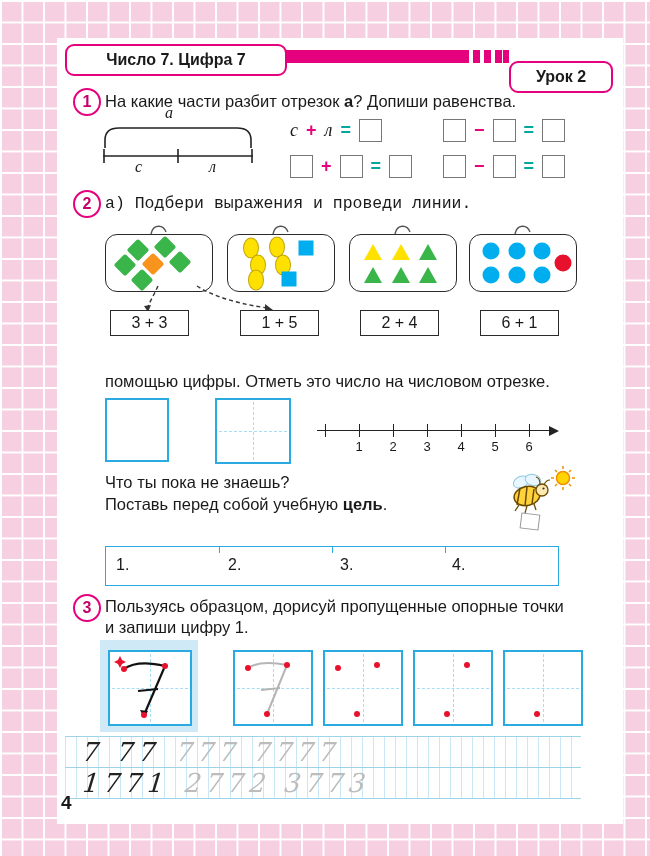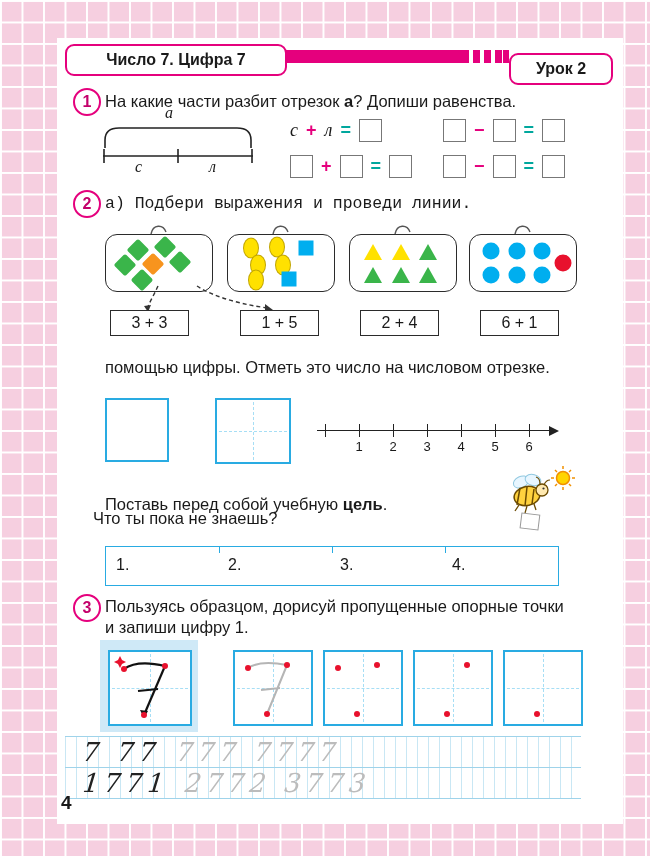--- a/index.html
+++ b/index.html
@@ -11,21 +11,21 @@
       linear-gradient(#ffffff 1.6px, transparent 1.6px),
       linear-gradient(90deg,#ffffff 1.6px, transparent 1.6px);
     background-size:21.5px 21.5px;
   }
   .page{position:absolute;left:57px;top:38px;width:566px;height:786px;background:#fff;}
 
   
   .hdr-box{position:absolute;background:#fff;border:2.5px solid #e5007d;border-radius:9px;
     display:flex;align-items:center;justify-content:center;font-weight:bold;font-size:16px;z-index:2;}
   .hdr-title{left:8px;top:6px;width:218px;height:28px;}
-  .hdr-lesson{left:452px;top:15px;width:100px;height:28px;}
+  .hdr-lesson{left:452px;top:23px;width:100px;height:28px;}
   .hdr-bar{position:absolute;left:190px;top:12px;width:262px;height:13px;background:#e5007d;z-index:1;}
   .hdr-bar-stripes{position:absolute;right:6px;top:0;width:34px;height:100%;
     background:repeating-linear-gradient(90deg,#fff 0 4px,transparent 4px 11px);}
 
   .task-circle{position:absolute;width:24px;height:24px;border:2.2px solid #e5007d;border-radius:50%;
     display:flex;align-items:center;justify-content:center;font-weight:bold;color:#c4006b;font-size:16px;background:#fff;}
   .text{position:absolute;font-size:16.5px;line-height:21px;}
 
   
   .seg-label{position:absolute;font-style:italic;font-family:"Liberation Serif",serif;font-size:16px;}
@@ -192,21 +192,21 @@
     <polygon points="47,24 51,30 54,23" fill="#333"></polygon>
     <path d="M100,4 C120,17 150,23 170,26" fill="none" stroke="#333" stroke-width="1.4" stroke-dasharray="4 3"></path>
     <polygon points="168,22 176,28 168,30" fill="#333"></polygon>
   </svg>
 
   <div class="expr-box" style="left:53px;top:272px;">3 + 3</div>
   <div class="expr-box" style="left:183px;top:272px;">1 + 5</div>
   <div class="expr-box" style="left:303px;top:272px;">2 + 4</div>
   <div class="expr-box" style="left:423px;top:272px;">6 + 1</div>
 
-  <div class="text" style="left:48px;top:319px;">помощью цифры. Отметь это число на числовом отрезке.</div>
+  <div class="text" style="left:48px;top:333px;">помощью цифры. Отметь это число на числовом отрезке.</div>
 
   <div class="blue-box" style="left:48px;top:360px;width:60px;height:60px;"></div>
   <div class="blue-box" style="left:158px;top:360px;width:72px;height:62px;">
     <div class="cross-v"></div>
     <div class="cross-h"></div>
   </div>
 
   <div class="numberline">
     <div class="nl-line"></div>
     <div class="nl-arrow"></div>
@@ -218,21 +218,21 @@
       <div class="nl-tick" style="left: 110px;"></div>
       <span class="nl-label" style="left: 110px;">3</span>
       <div class="nl-tick" style="left: 144px;"></div>
       <span class="nl-label" style="left: 144px;">4</span>
       <div class="nl-tick" style="left: 178px;"></div>
       <span class="nl-label" style="left: 178px;">5</span>
       <div class="nl-tick" style="left: 212px;"></div>
       <span class="nl-label" style="left: 212px;">6</span>
     </div>
 
-  <div class="text" style="left:36px;top:434px;margin-top:36px;">Что ты пока не знаешь?</div>
+  <div class="text" style="left:48px;top:434px;">Что ты пока не знаешь?</div>
   <div class="text" style="left:48px;top:456px;"><span>Поставь перед собой учебную </span><b>цель</b><span>.</span></div>
 
   <svg style="position:absolute;left:430px;top:426px;" width="92" height="76" viewBox="0 0 92 76">
     <g>
       <circle cx="76" cy="14" r="6.5" fill="#ffd400" stroke="#f09000" stroke-width="1.5"></circle>
       <g stroke="#f09000" stroke-width="1.5">
         <line x1="76" y1="2" x2="76" y2="5"></line>
           <line x1="76" y1="23" x2="76" y2="26"></line>
         <line x1="64" y1="14" x2="67" y2="14"></line>
           <line x1="85" y1="14" x2="88" y2="14"></line>

